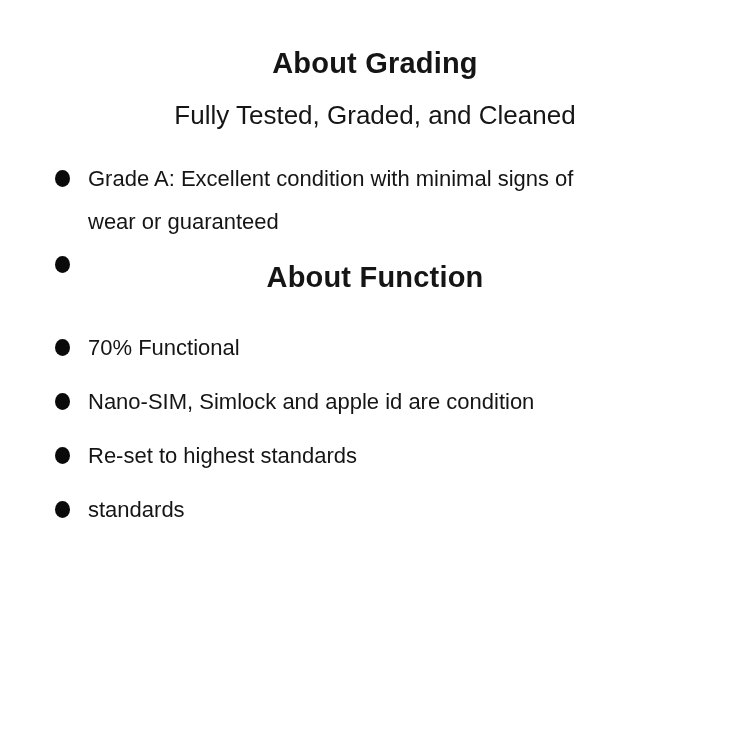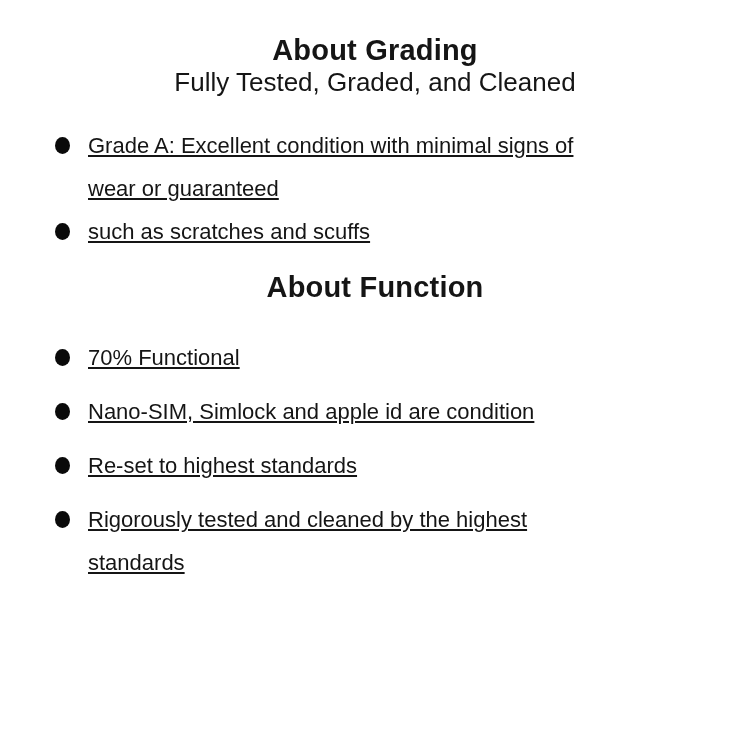--- a/index.html
+++ b/index.html
@@ -22,39 +22,39 @@
   }
   .section-title {
     margin: 0;
     font-size: 29px;
     line-height: 34px;
     font-weight: bold;
     text-align: center;
     letter-spacing: 0.2px;
   }
   #grading-title {
-    padding-top: 33px;
+    padding-top: 46px;
   }
   .subtitle {
+    margin-top: 20px;
     font-size: 26px;
     line-height: 30px;
     font-weight: normal;
     text-align: center;
   }
   ul.bullet-list {
     list-style: none;
     margin: 0;
     padding: 0 40px 0 55px;
   }
   ul.bullet-list li {
     position: relative;
     padding-left: 33px;
     font-size: 22px;
     line-height: 43px;
-    text-decoration: underline;
   }
   .bullet {
     position: absolute;
     left: 0;
     top: 13px;
     width: 15px;
     height: 17px;
     border-radius: 50%;
     background: #0a0a0a;
   }
@@ -84,39 +84,37 @@
   <div class="subtitle">Fully Tested, Graded, and Cleaned</div>
 
   <ul class="bullet-list" id="grading-list">
     <li>
       <span class="bullet"></span>
       <span class="line">Grade A: Excellent condition with minimal signs of</span>
       <span class="line">wear or guaranteed</span>
     </li>
     <li>
       <span class="bullet"></span>
-      <span class="line">such as scratches and scuffs</span>
     </li>
   </ul>
 
   <h1 class="section-title" id="function-title">About Function</h1>
 
   <ul class="bullet-list" id="function-list">
     <li>
       <span class="bullet"></span>
       <span class="line">70% Functional</span>
     </li>
     <li>
       <span class="bullet"></span>
       <span class="line">Nano-SIM, Simlock and apple id are condition</span>
     </li>
     <li>
       <span class="bullet"></span>
       <span class="line">Re-set to highest standards</span>
     </li>
     <li>
       <span class="bullet"></span>
-      <span class="line">Rigorously tested and cleaned by the highest</span>
       <span class="line">standards</span>
     </li>
   </ul>
 
 </div>
 
 </body></html>

